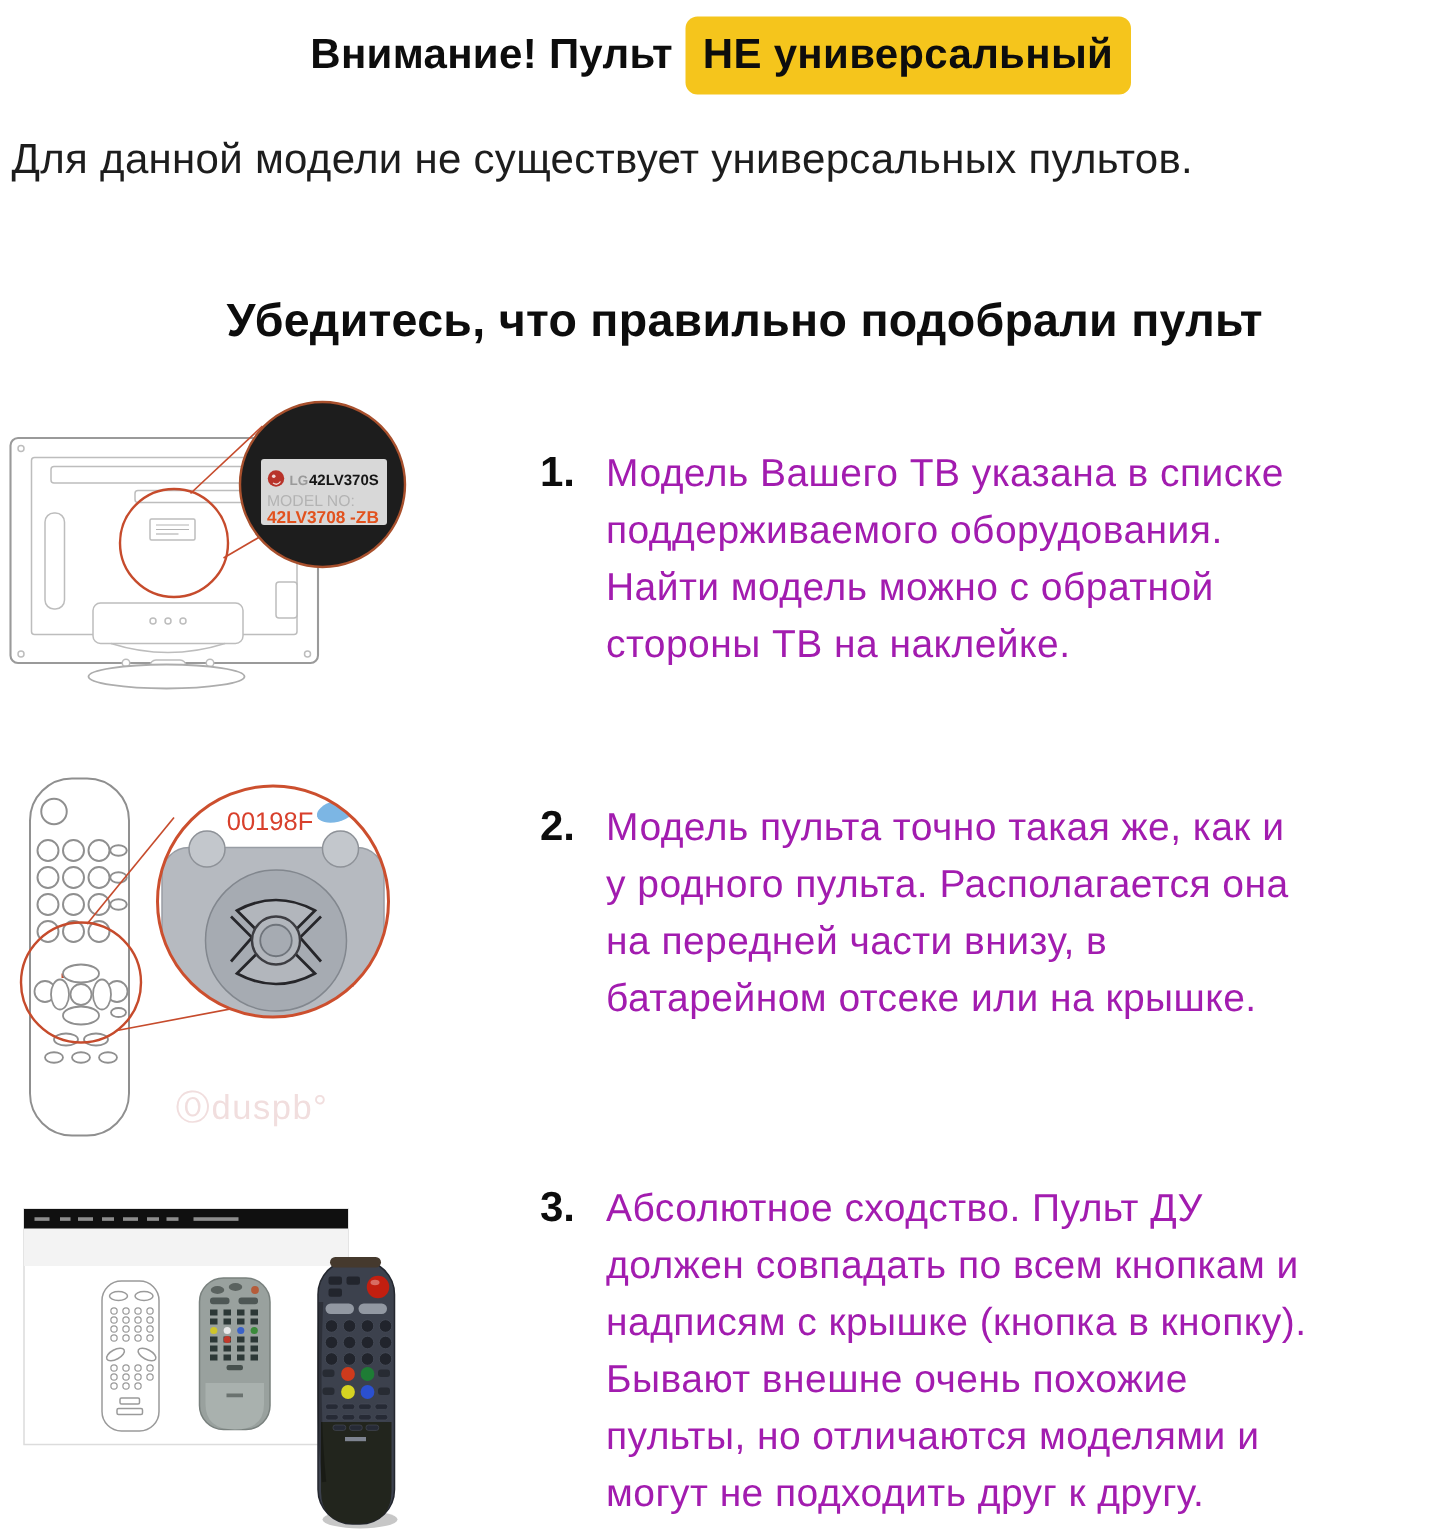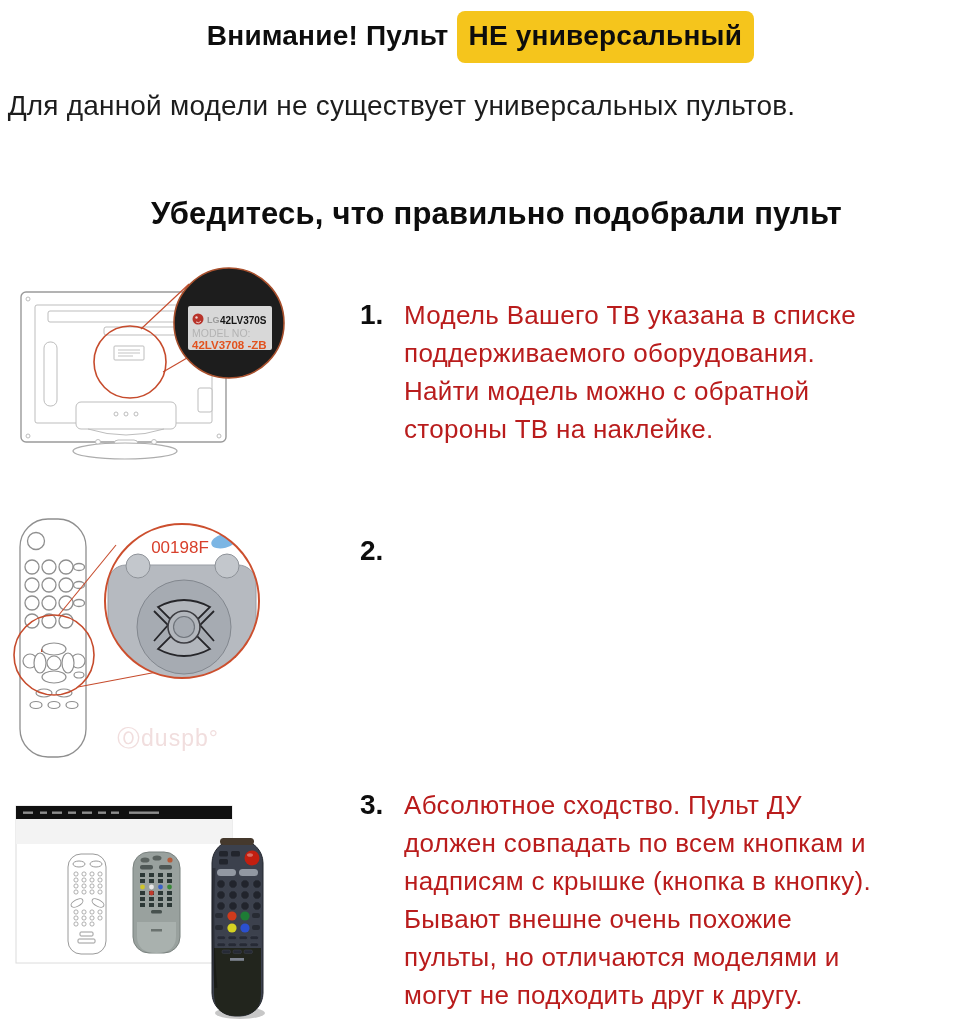--- a/index.html
+++ b/index.html
@@ -22,26 +22,26 @@
     top:90px;left:0;width:803px;text-align:center;margin:0;
     font-size:28px;font-weight:400;color:#1d1d1d;letter-spacing:.2px;
   }
   .section-heading{
     top:180px;left:0;width:961px;text-align:center;margin:16px;
     font-size:31px;font-weight:800;color:#0d0d0d;letter-spacing:.2px;
   }
   
   .step{display:flex;align-items:flex-start;width:600px;}
   .step .num{flex:none;width:44px;font-size:28px;font-weight:800;color:#0d0d0d;line-height:38px;}
-  .step .txt{font-size:26px;line-height:38px;color:#b91c1c;letter-spacing:.3px;white-space:pre-line;}
+  .step .txt{font-size:26px;line-height:38px;color:#a21caf;letter-spacing:.3px;white-space:pre-line;}
   .step1{top:296px;left:360px;}
   .step2{top:532px;left:360px;}
   .step3{top:786px;left:360px;}
   .fig{margin:0;padding:0;}
-  .fig1{top:250px;left:18px;}
+  .fig1{top:250px;left:4px;}
   .fig2{top:503px;left:8px;}
   .fig3{top:798px;left:14px;}
   svg{display:block;}
   text{font-family:"Liberation Sans","DejaVu Sans",sans-serif;}
 </style>
 </head>
 <body>
 
 <h1 class="abs title"><span>Внимание! Пульт</span><span class="hl">НЕ универсальный</span></h1>
 
@@ -173,20 +173,24 @@
       <text x="172" y="50" text-anchor="middle" font-size="17" font-weight="500" fill="#D8402C">00198F</text>
     </g>
     <circle cx="174" cy="98" r="77" fill="none" stroke="#CC4F2E" stroke-width="2"></circle>
 
     <text x="160" y="243" text-anchor="middle" font-size="23" letter-spacing="1" fill="#f1dede">Ⓞduspb°</text>
   </svg>
 </figure>
 
 <div class="abs step step2">
   <span class="num">2.</span>
+  <span class="txt">Модель пульта точно такая же, как и
+у родного пульта. Располагается она
+на передней части внизу, в
+батарейном отсеке или на крышке.</span>
 </div>
 
 <figure class="abs fig fig3">
   <svg width="350" height="226" viewBox="0 0 350 226">
 
     <rect x="2" y="8" width="216" height="157" fill="#ffffff" stroke="#dcdcdc"></rect>
     <rect x="2" y="20" width="216" height="26" fill="#f3f3f3"></rect>
 
     <g>
       <rect x="2" y="8" width="216" height="13" fill="#101010"></rect>

